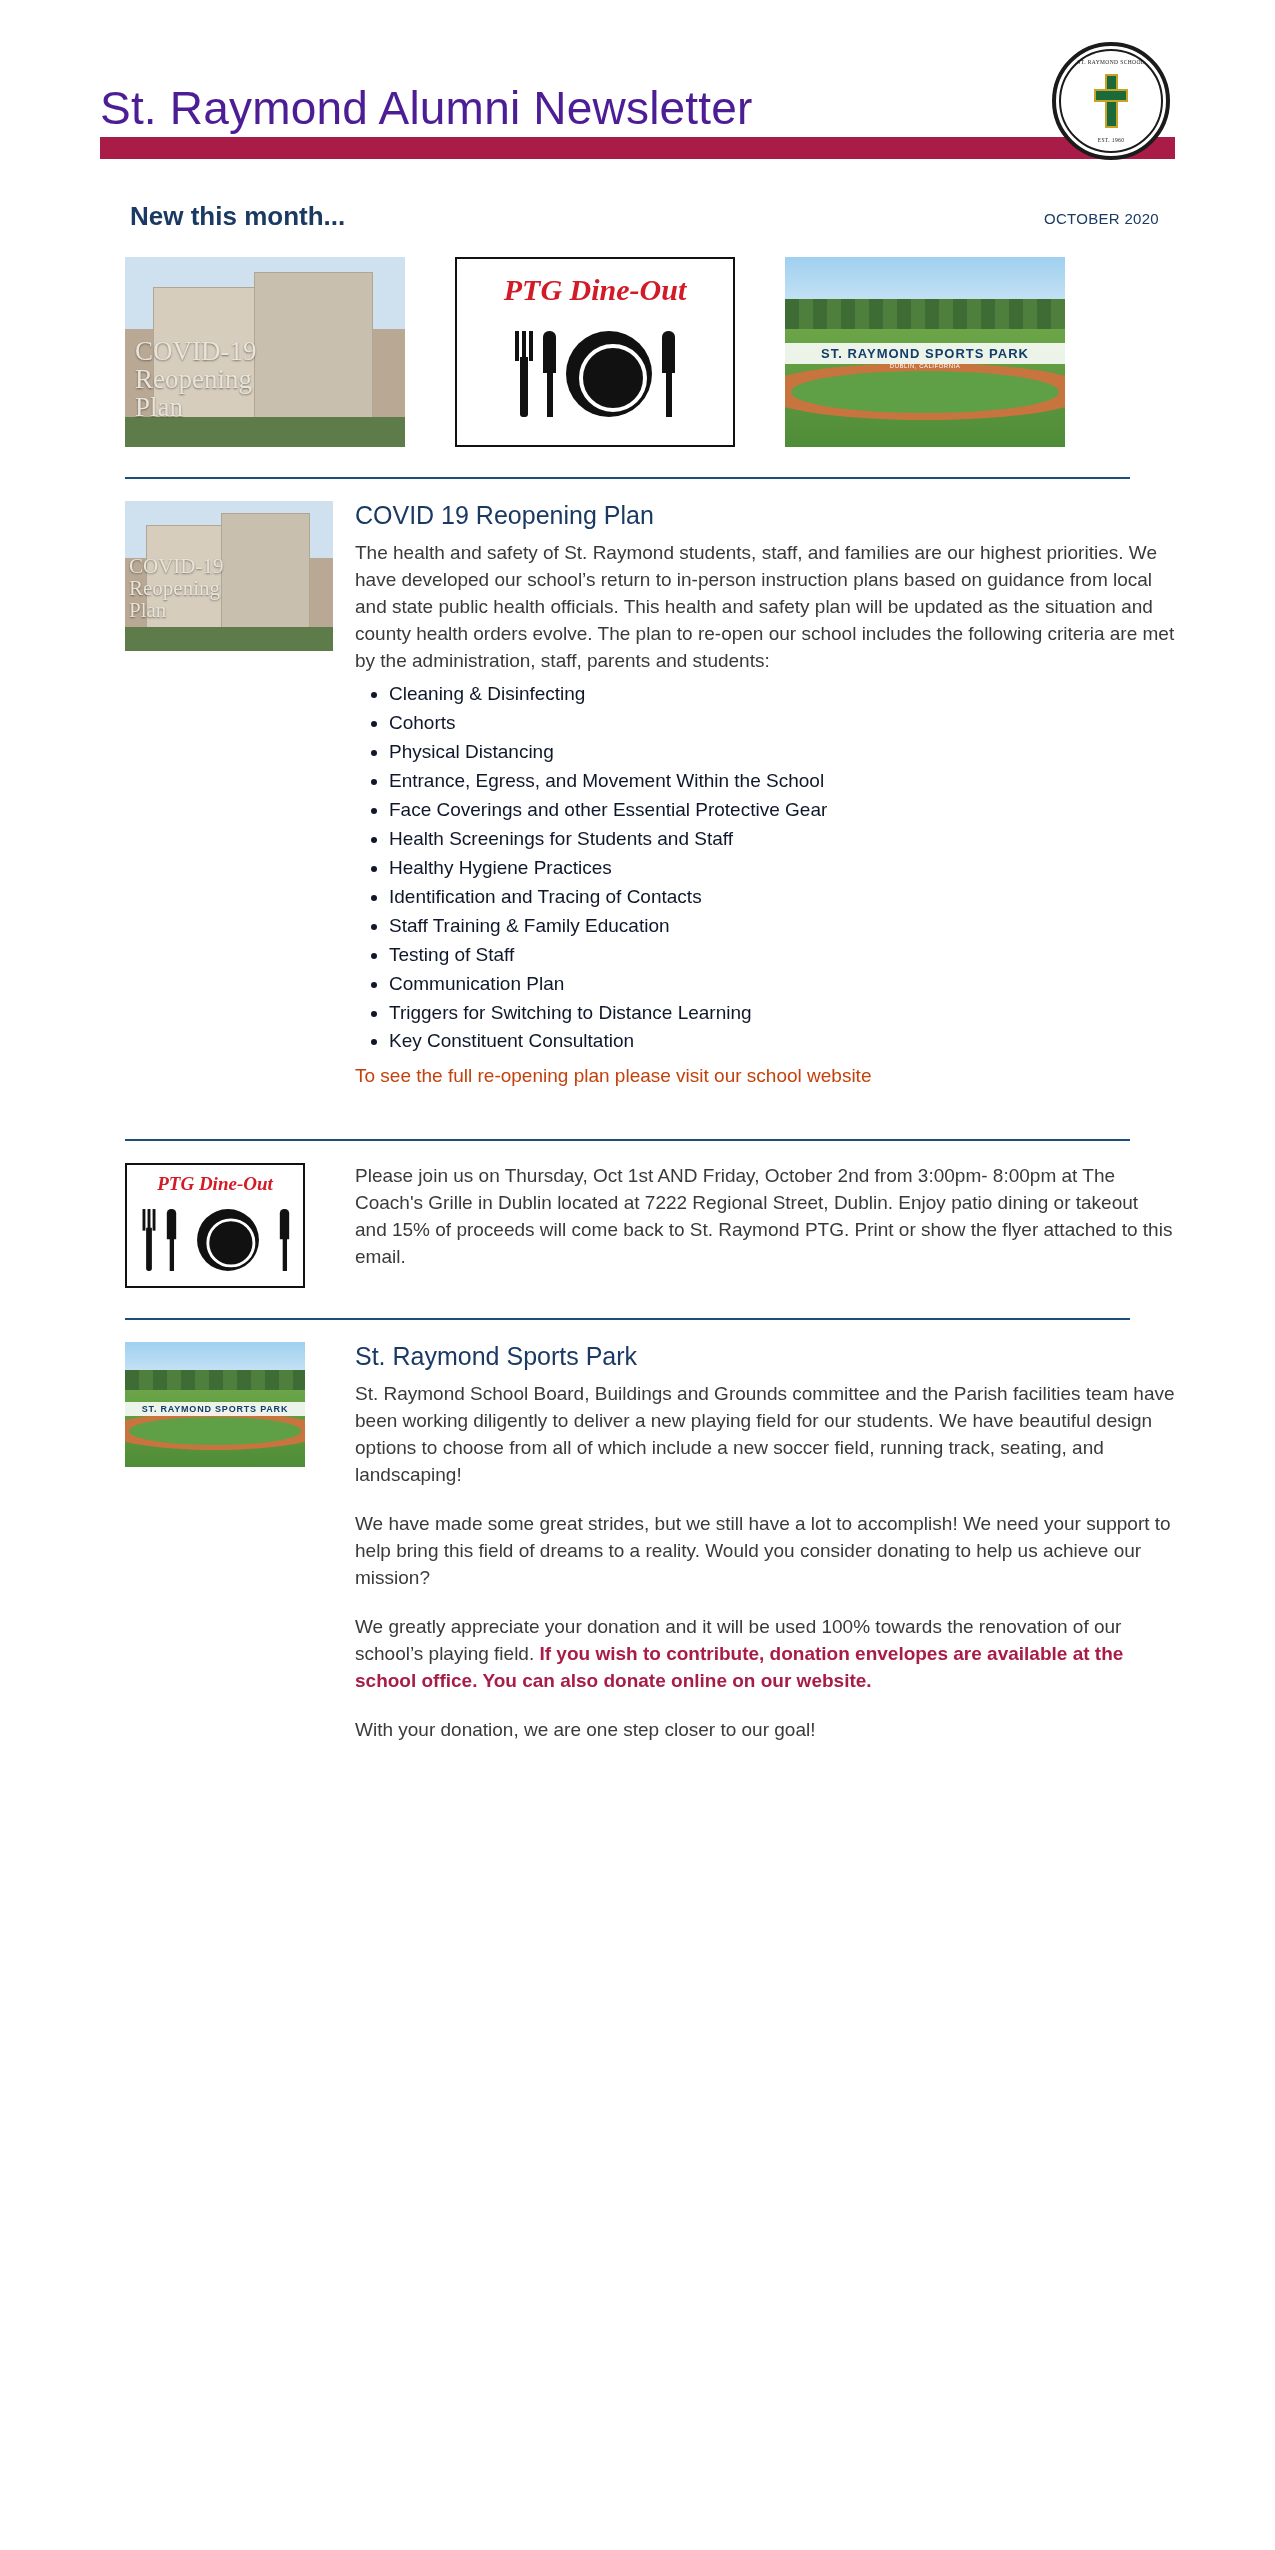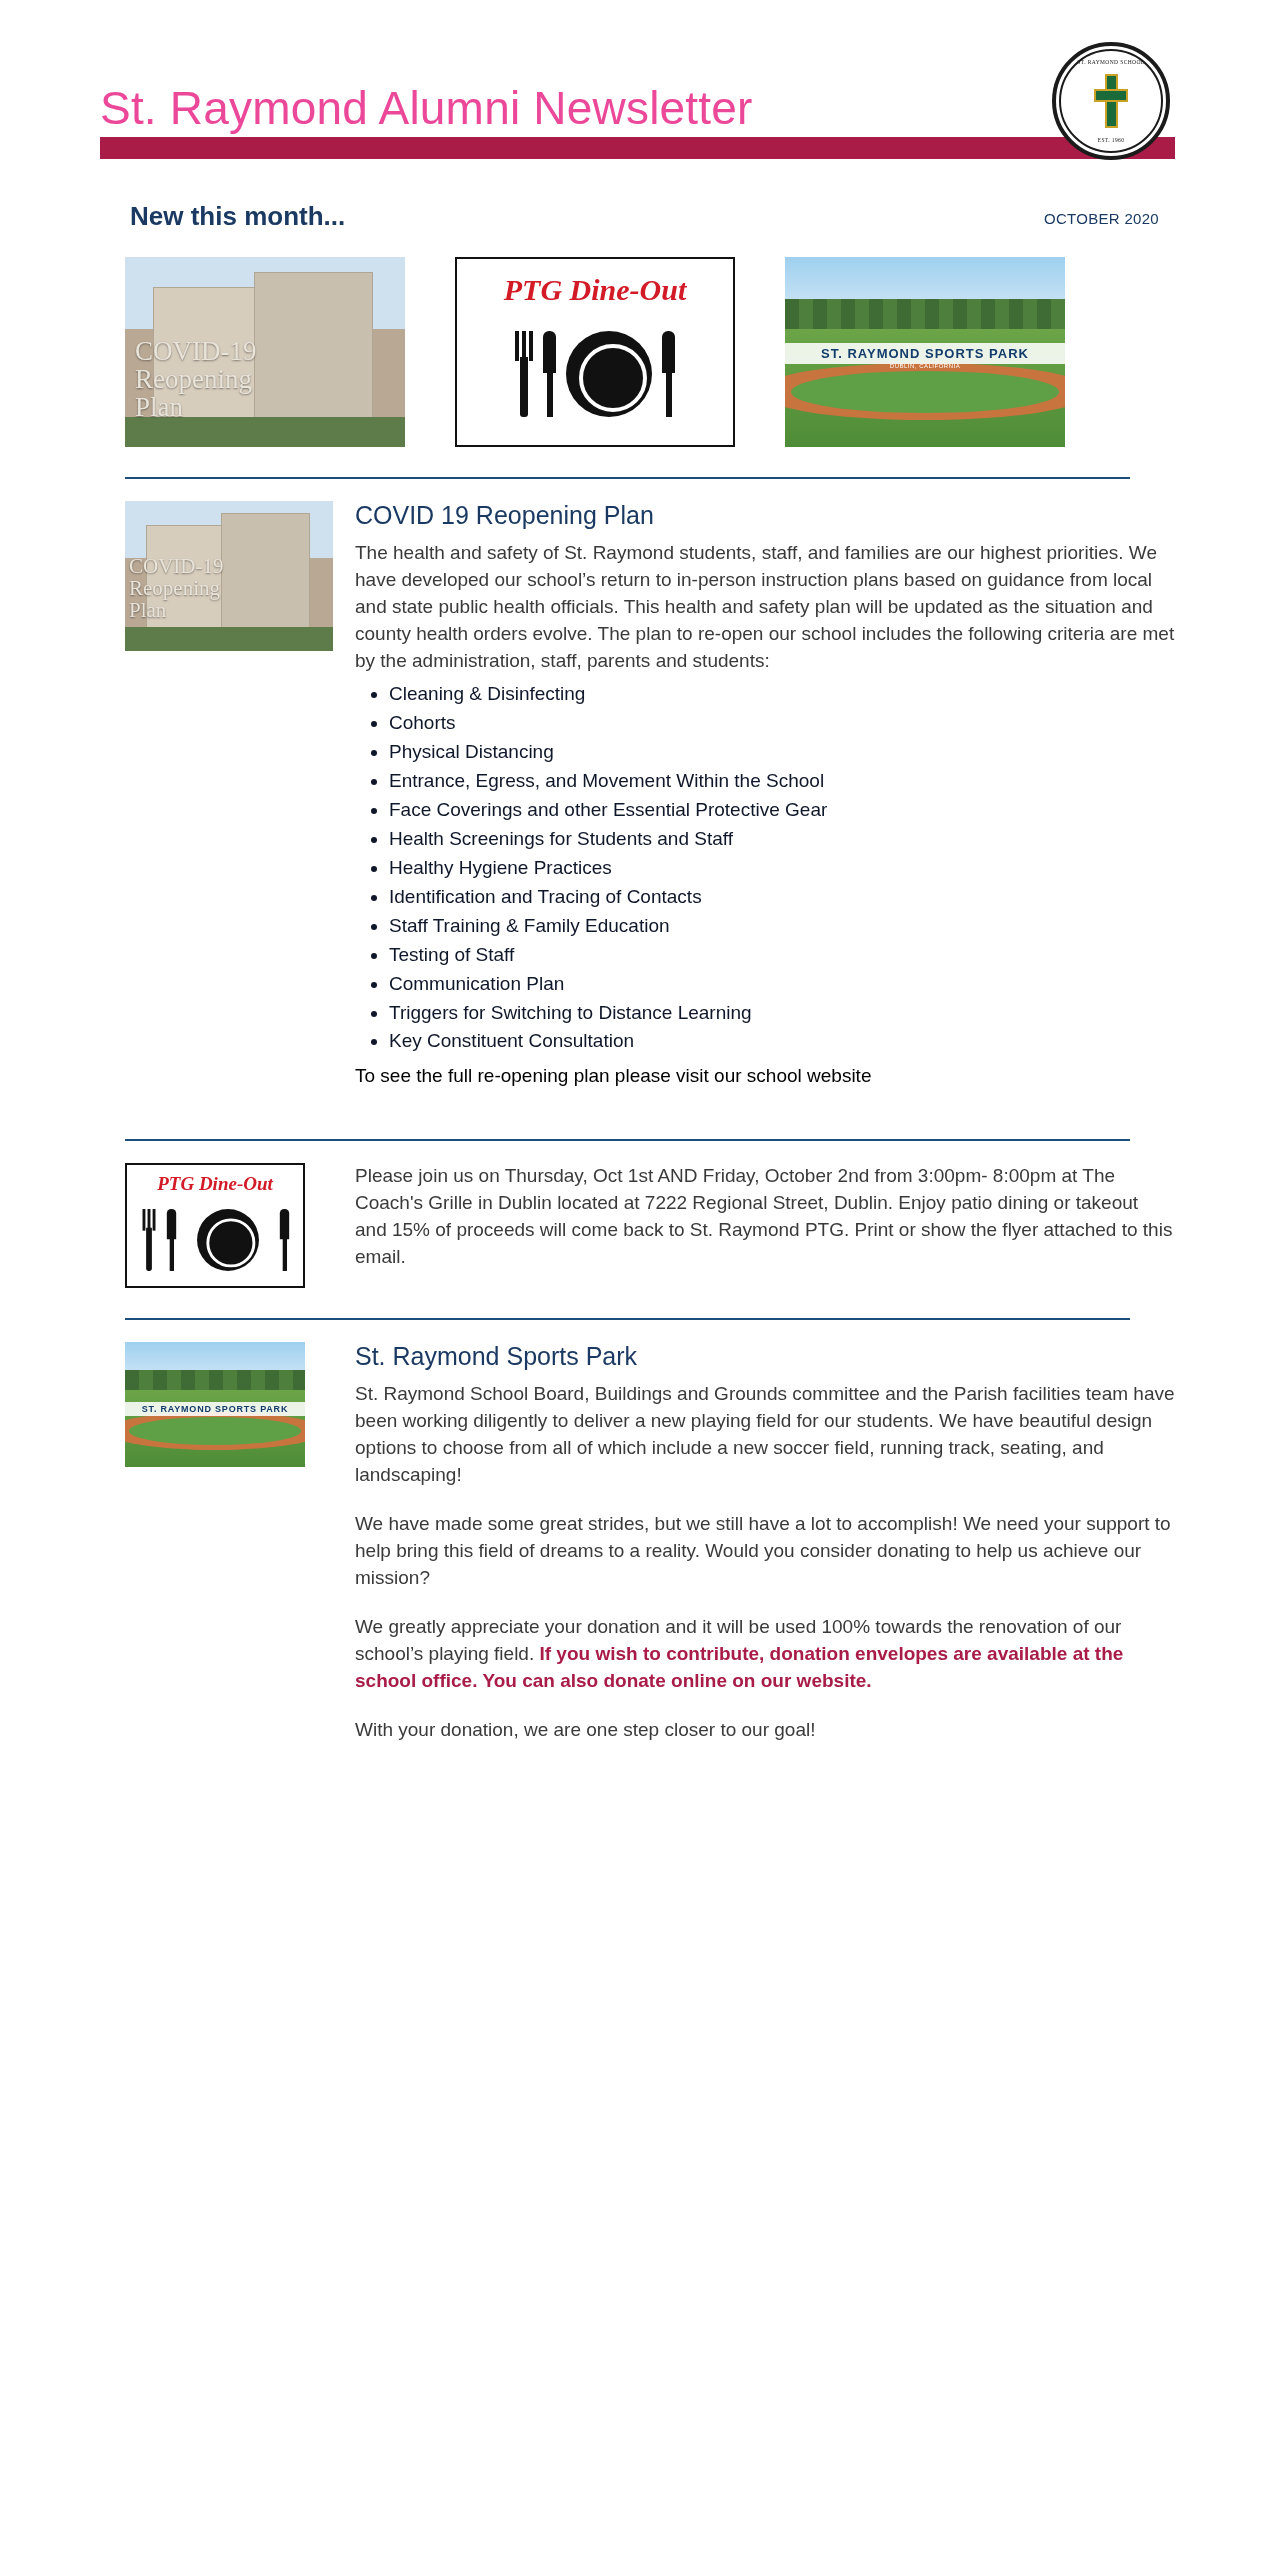--- a/index.html
+++ b/index.html
@@ -28,21 +28,21 @@
     padding: 55px 0 0 0;
     height: 125px;
     box-sizing: border-box;
   }
   .header-title {
     position: absolute;
     left: 100px;
     top: 108px;
     transform: translateY(-50%);
     font-size: 46px;
-    color: #ec4899;
+    color: #4c1d95;
     font-weight: normal;
     letter-spacing: 0.2px;
     white-space: nowrap;
   }
   .logo {
     position: absolute;
     right: 105px;
     top: 42px;
     width: 118px;
     height: 118px;
@@ -327,21 +327,21 @@
   }
   ul.bullets li {
     font-size: 19px;
     line-height: 1.42;
     color: #0f172a;
     margin-bottom: 2px;
   }
   .closing {
     font-size: 19px;
     line-height: 1.42;
-    color: #000000;
+    color: #c2410c;
     margin-top: 8px;
   }
   .highlight {
     color: #a81c47;
     font-weight: bold;
   }
   .covid-label-sm {
     position: absolute;
     left: 4px;
     top: 36%;

